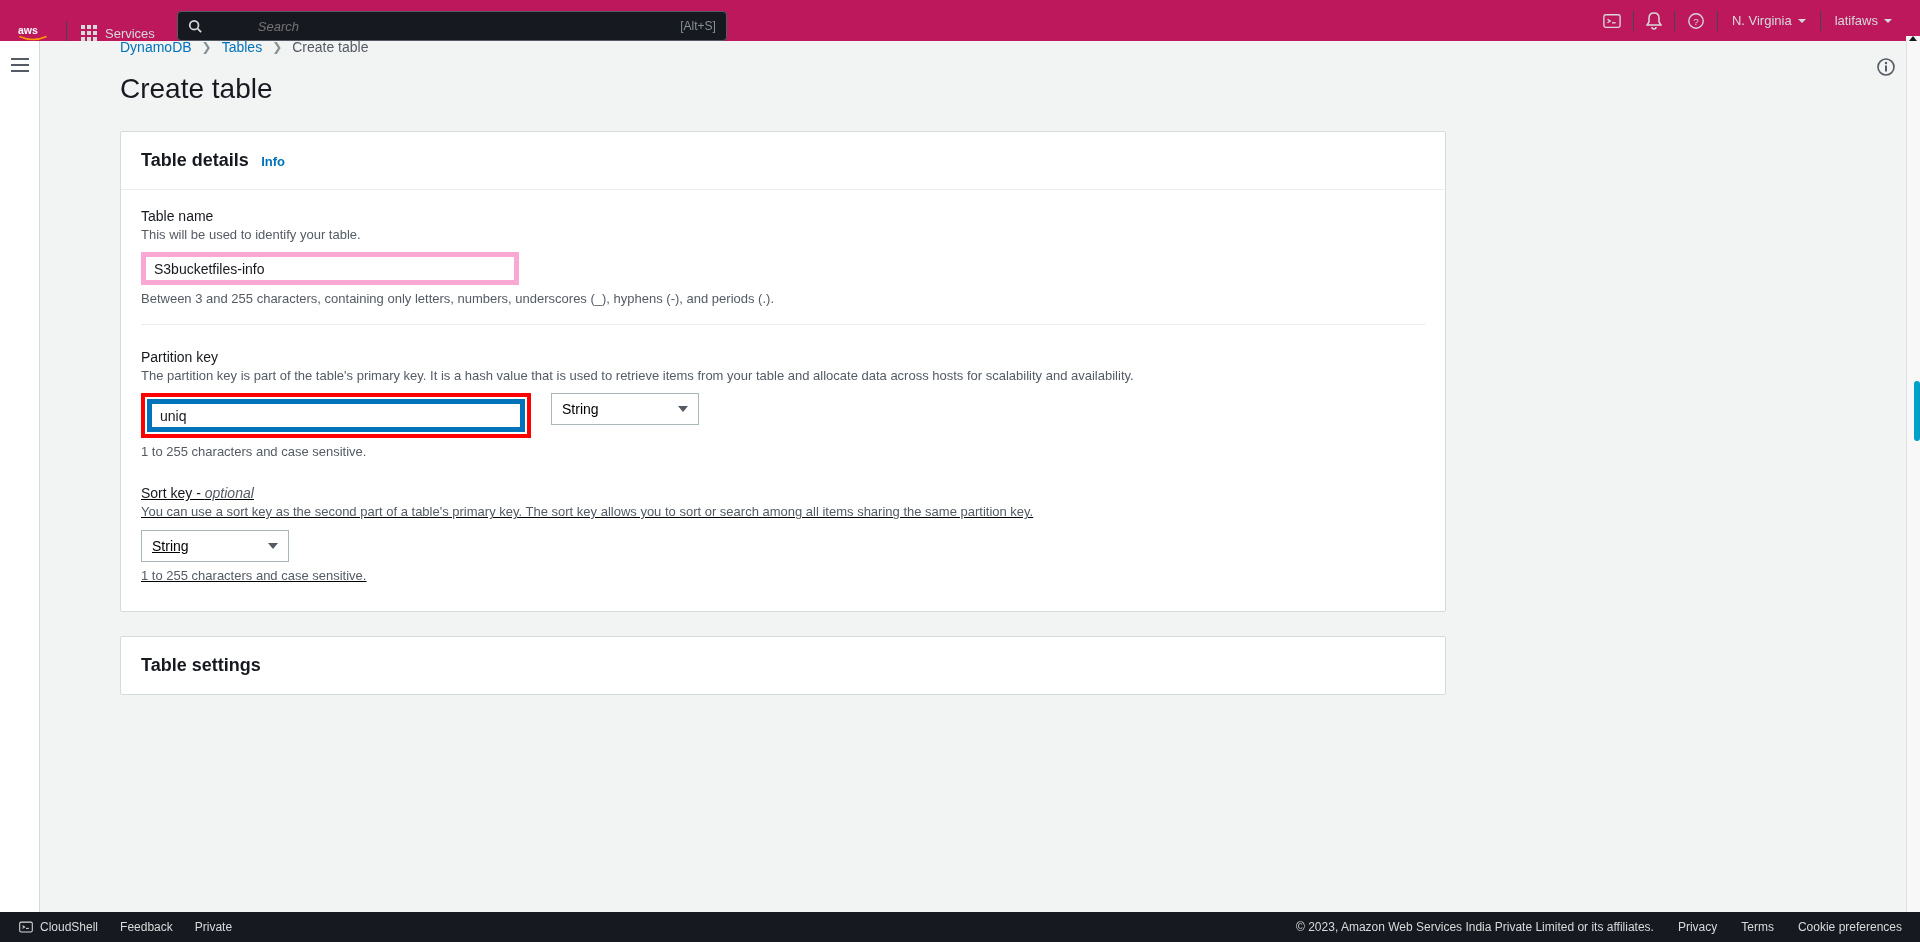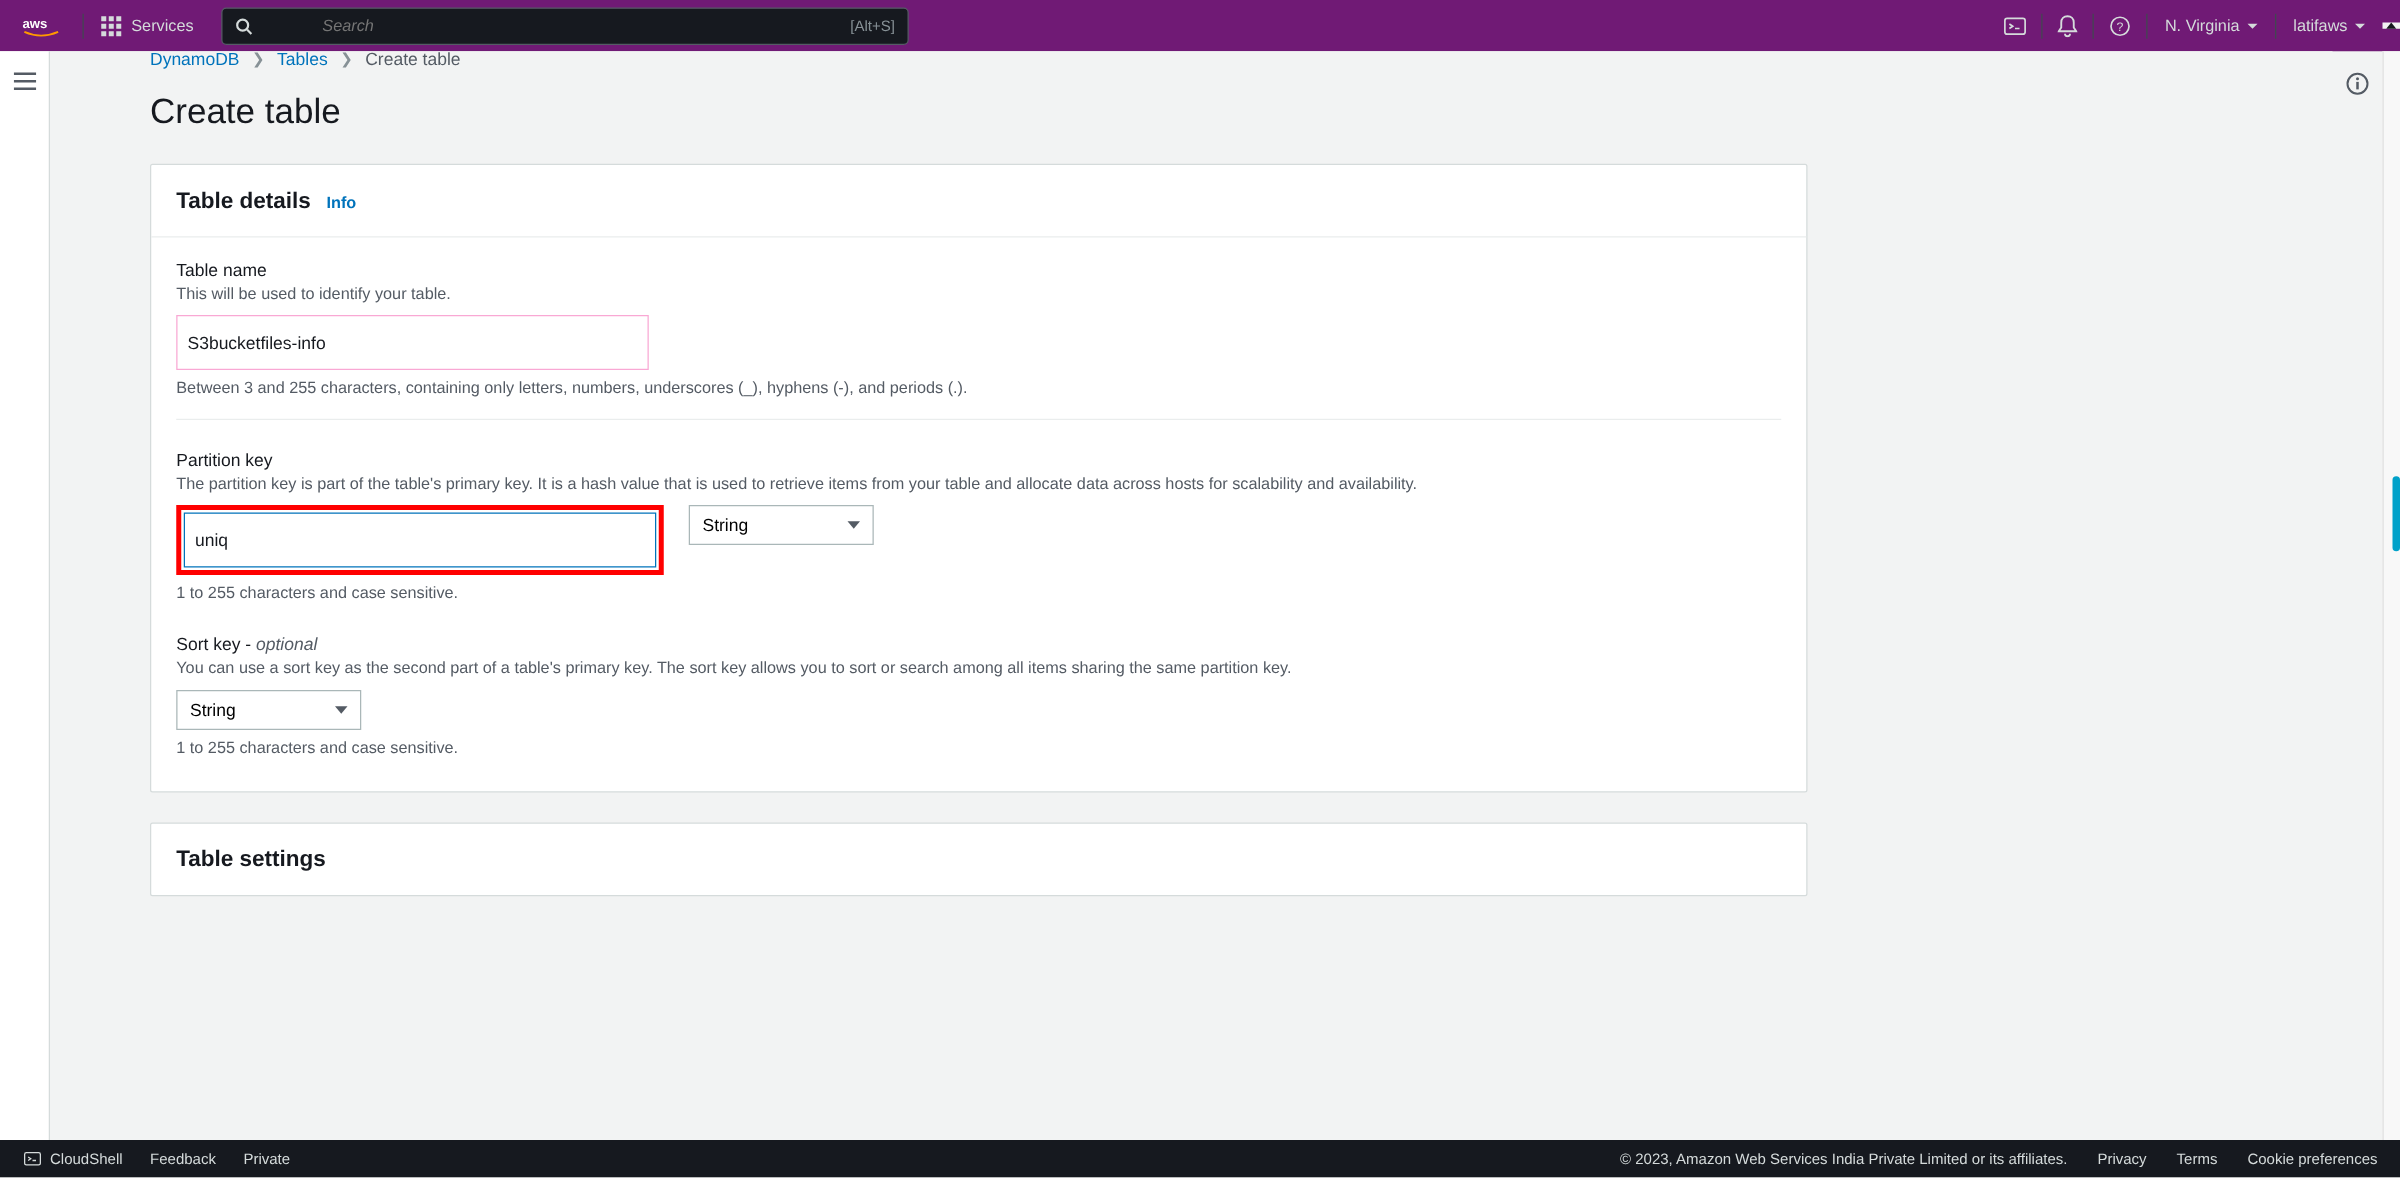--- a/index.html
+++ b/index.html
@@ -1,19 +1,19 @@
 <!DOCTYPE html>
 <html><head>
 <meta charset="utf-8">
 <style>
 * { margin: 0; padding: 0; box-sizing: border-box; font-family: "Amazon Ember", "Helvetica Neue", Arial, sans-serif; }
 body { background: #f2f3f3; overflow: hidden; }
 
 
-.top-nav { height: 41px; background: #701a75; display: flex; align-items: center; color: #d5dbdb; font-size: 13px; }
+.top-nav { height: 41px; background: #be185d; display: flex; align-items: flex-end; color: #d5dbdb; font-size: 13px; }
 .aws-logo { padding: 0 16px; display: flex; align-items: center; }
 .aws-logo svg { height: 18px; }
 .nav-divider { width: 1px; height: 20px; background: #414750; }
 .services-btn { padding: 0 14px; display: flex; align-items: center; gap: 8px; cursor: pointer; }
 .grid-icon { display: grid; grid-template-columns: repeat(3,4px); gap: 2px; }
 .grid-icon span { width: 4px; height: 4px; background: #d5dbdb; }
 .search-wrap { flex: 0 0 auto; margin-left: 8px; }
 .search-box { display: flex; align-items: center; background: #16191f; border: 1px solid #545b64; border-radius: 4px; height: 30px; width: 550px; padding: 0 10px; color: #879196; gap: 8px; }
 .search-box input { background: transparent; border: none; outline: none; flex: 1; color: #d5dbdb; font-style: italic; font-size: 13px; margin-left: 48px; }
 .search-box .shortcut { font-size: 12px; color: #879196; }
@@ -48,21 +48,21 @@
 .panel-header { padding: 18px 20px; border-bottom: 1px solid #eaeded; }
 .panel-header h2 { font-size: 18px; font-weight: 700; color: #16191f; display: inline; }
 .panel-header .info-link { color: #0073bb; font-size: 13px; margin-left: 8px; font-weight: 600; cursor: pointer; }
 .panel-header .sub { color: #545b64; font-size: 13px; margin-top: 6px; }
 .panel-body { padding: 18px 20px; }
 
 .field { margin-bottom: 10px; }
 .field-label { font-size: 14px; color: #16191f; margin-bottom: 2px; }
 .field-desc { font-size: 13px; color: #545b64; margin-bottom: 8px; line-height: 1.4; }
 .field-help { font-size: 13px; color: #545b64; margin-top: 6px; }
-.text-input { width: 378px; height: 44px; border: 1px solid #f9a8d4; padding: 0 8px; font-size: 14px; color: #16191f; background: #fff; }
+.text-input { width: 378px; height: 33px; border: 5px solid #f9a8d4; padding: 0 8px; font-size: 14px; color: #16191f; background: #fff; }
 .text-input::placeholder { color: #879196; font-style: italic; }
 .row { display: flex; gap: 20px; align-items: flex-start; }
 .hairline { border: none; border-top: 1px solid #eaeded; margin: 18px 0 24px; }
 
 .select-wrap { position: relative; width: 148px; }
 .select-box { height: 32px; border: 1px solid #aab7b8; display: flex; align-items: center; justify-content: space-between; padding: 0 10px; font-size: 14px; cursor: pointer; background: #fff; }
 .select-box .tri { width: 0; height: 0; border-left: 5px solid transparent; border-right: 5px solid transparent; border-top: 6px solid #545b64; }
 
 .optional { font-style: italic; color: #545b64; font-weight: 400; }
 
@@ -200,21 +200,21 @@
               <div class="select-wrap">
                 <div class="select-box">
                   <span>String</span>
                   <span class="tri"></span>
                 </div>
               </div>
             </div>
             <div class="field-help">1 to 255 characters and case sensitive.</div>
           </div>
 
-          <div class="field" style="margin-top:26px;">
+          <div class="field" style="margin-top:26px;text-decoration:underline;">
             <div class="field-label">
               <span>Sort key - </span><span class="optional">optional</span>
             </div>
             <div class="field-desc">You can use a sort key as the second part of a table's primary key. The sort key allows you to sort or search among all items sharing the same partition key.</div>
             <div class="row">
               <div class="select-wrap">
                 <div class="select-box">
                   <span>String</span>
                   <span class="tri"></span>
                 </div>

